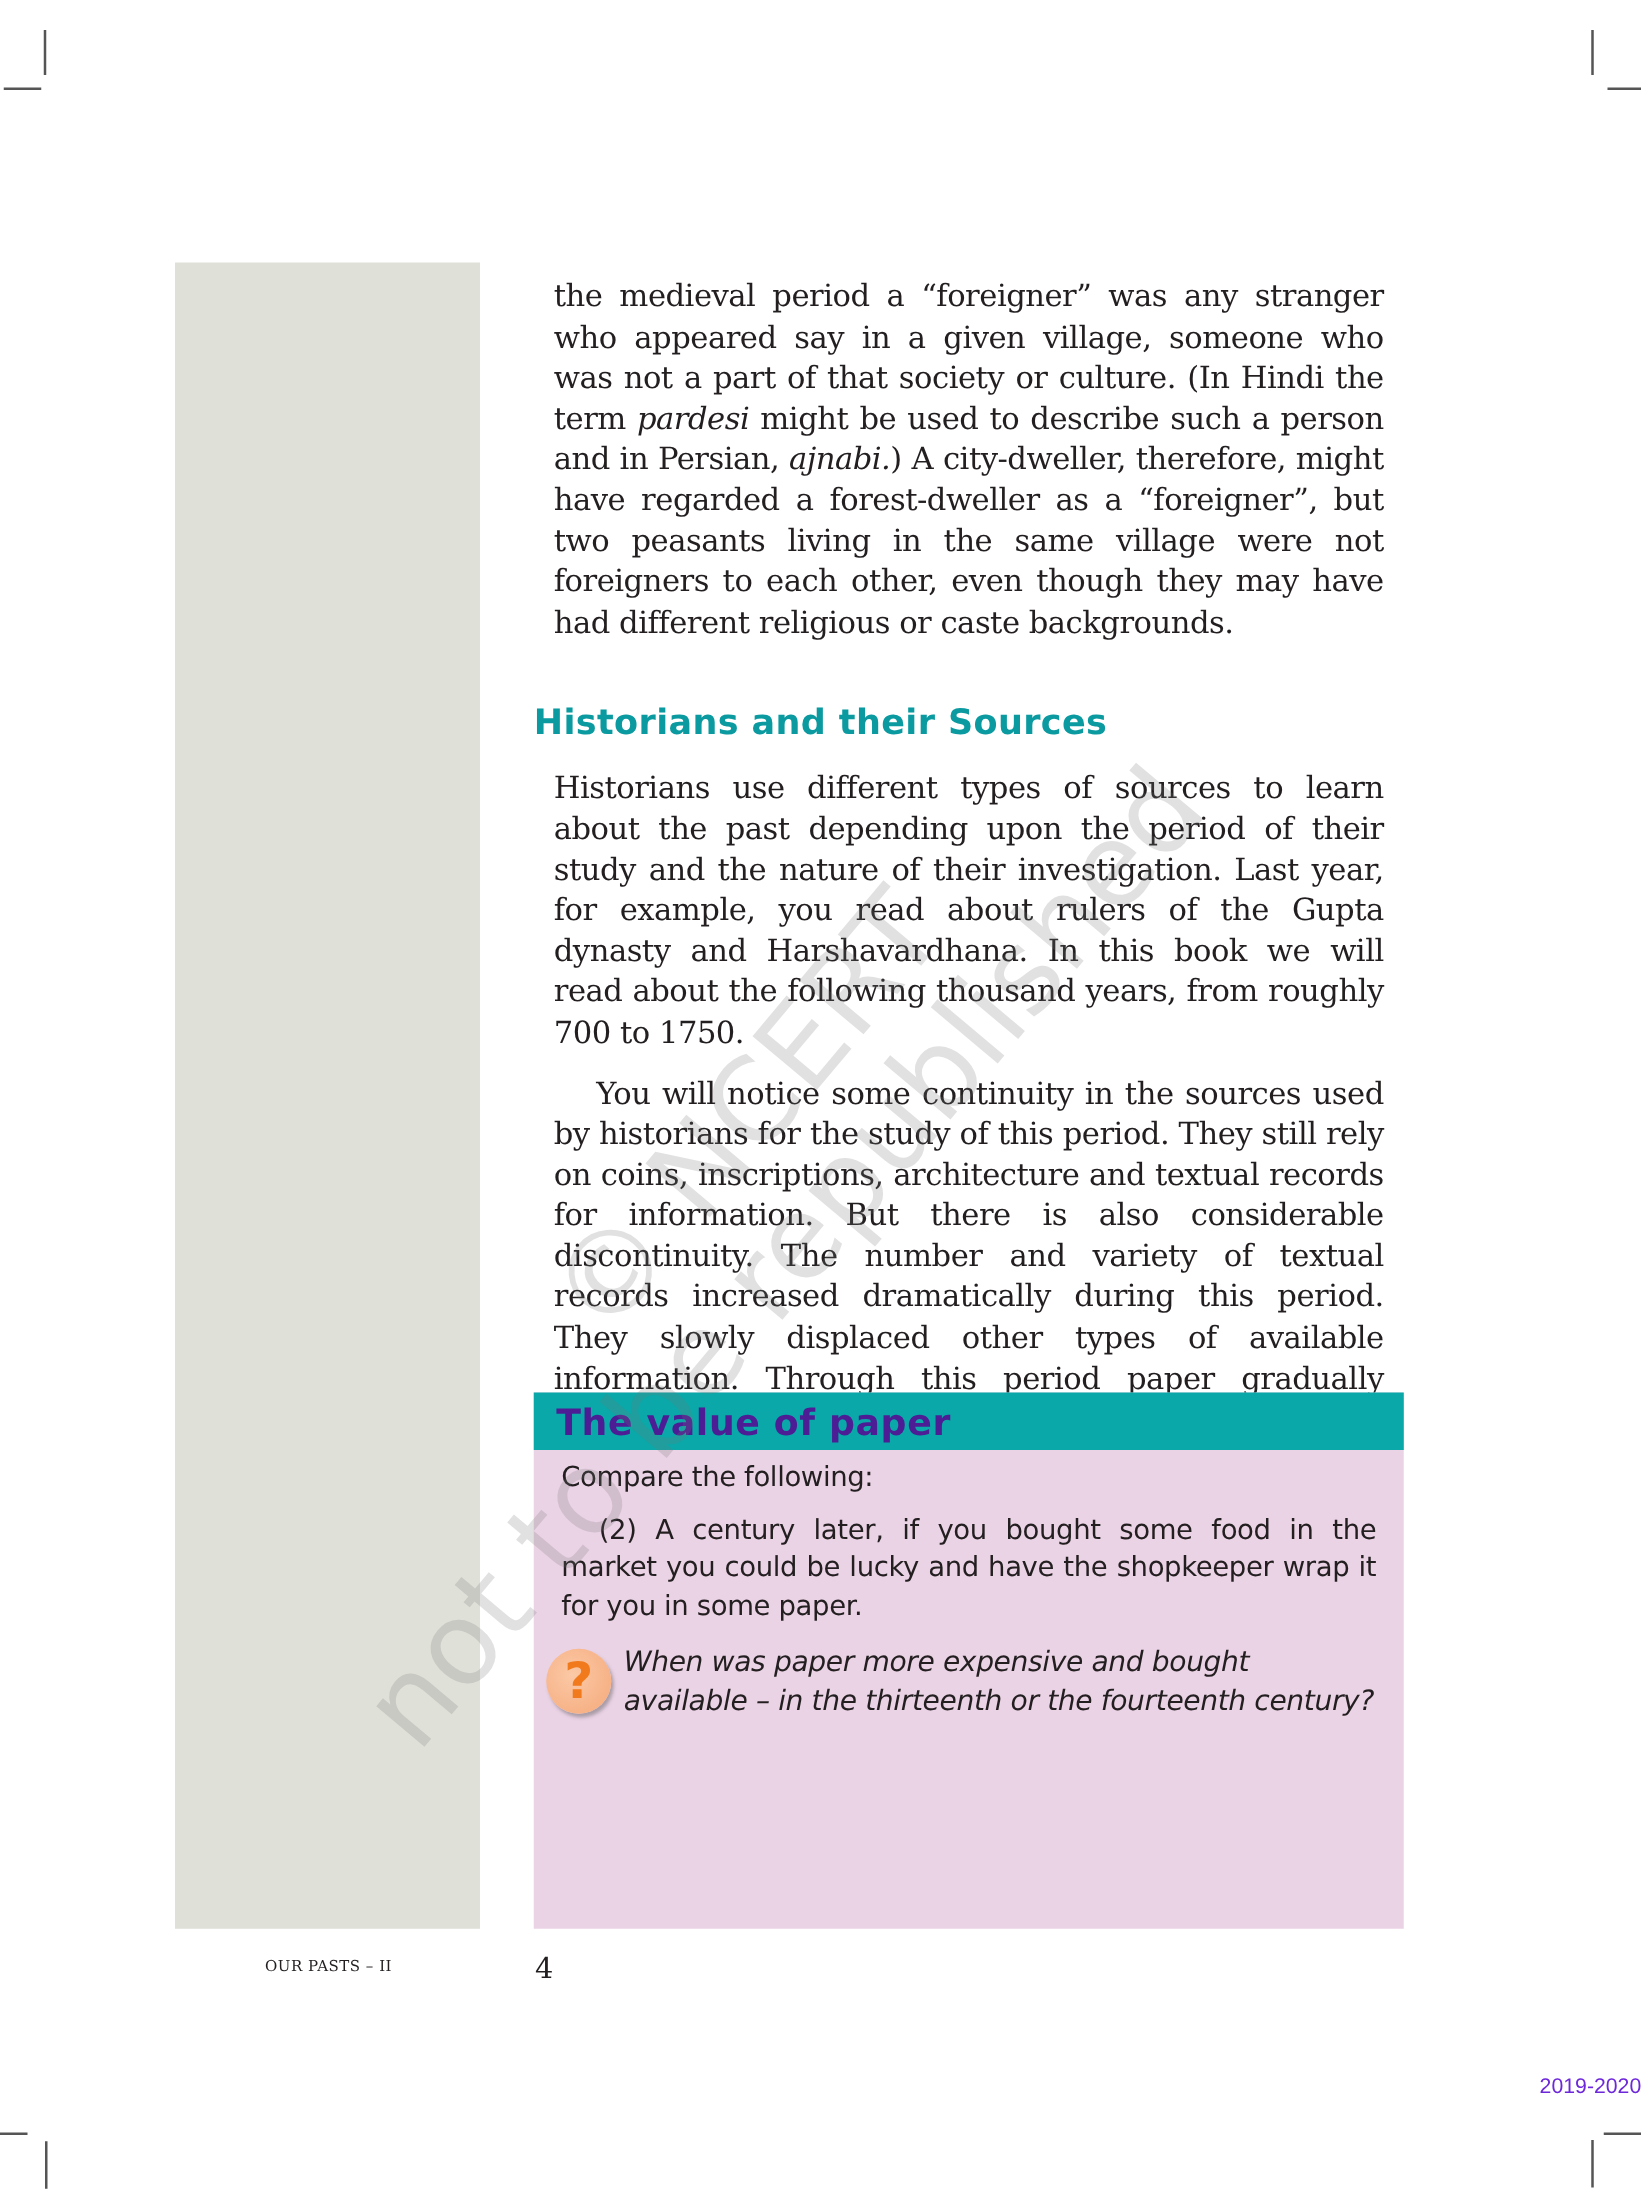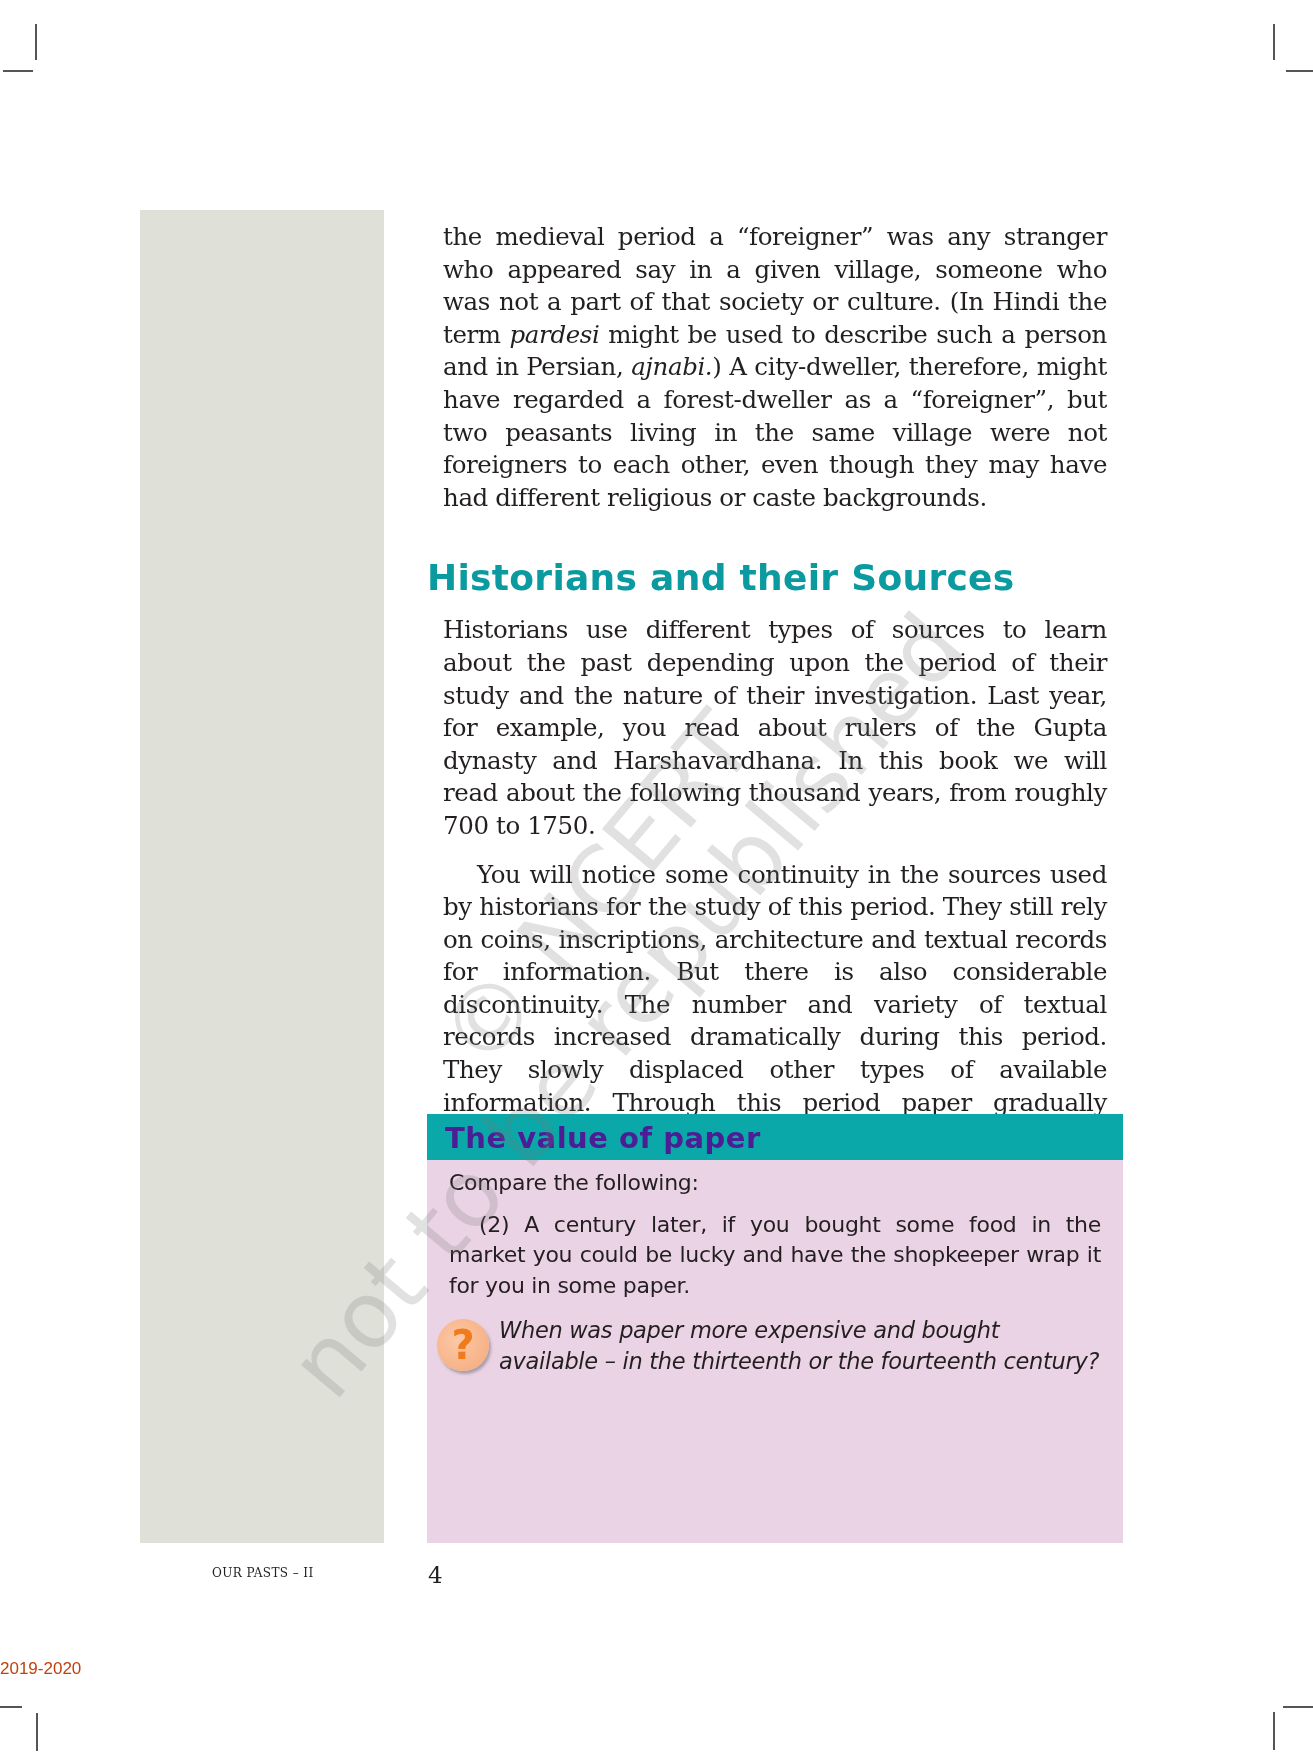--- a/index.html
+++ b/index.html
@@ -18,21 +18,21 @@
       position: absolute; left: 427px; top: 205px; width: 696px;
     }
     .para {
       margin: 16px; font-size: 24.5px; line-height: 32.6px; text-align: justify;
       text-align-last: left; letter-spacing: -0.4px;
     }
     .para em { font-style: italic; }
     .para.indent { text-indent: 34px; margin-top: 16px; }
     .heading {
       margin: 44px 0 10px 0; font-family: "DejaVu Sans", sans-serif; font-weight: bold;
-      font-size: 36px; color: #0a9aa0; letter-spacing: 0.3px; line-height: 40px;
+      font-size: 28px; color: #0a9aa0; letter-spacing: 0.3px; line-height: 40px;
     }
     .box {
       position: absolute; left: 427px; top: 1114px; width: 696px; height: 429px;
       background: #ebd3e6;
     }
     .box-title {
       height: 46px; background: #0aa8a8; color: #4c1d95;
       font-family: "DejaVu Sans", sans-serif; font-weight: bold; font-size: 29px;
       line-height: 48px; padding-left: 18px; letter-spacing: 0.5px;
     }
@@ -59,22 +59,22 @@
     }
     .footer-title {
       position: absolute; left: 212px; top: 1566px; font-size: 12px; letter-spacing: 0.4px;
       font-family: "DejaVu Serif", serif;
     }
     .page-num {
       position: absolute; left: 428px; top: 1562px; font-size: 23px;
       font-family: "DejaVu Serif", serif;
     }
     .year {
-      position: absolute; left: 0; width: 1313px; top: 1659px; text-align: left;
-      font-family: "Liberation Sans", sans-serif; font-size: 17px; color: #c2410c;
+      position: absolute; left: 0; width: 1313px; top: 1659px; text-align: right;
+      font-family: "Liberation Sans", sans-serif; font-size: 17px; color: #6d28d9;
     }
     .watermark {
       position: absolute; pointer-events: none; color: rgba(120,120,120,0.22);
       font-family: "DejaVu Sans", sans-serif; white-space: nowrap;
       transform-origin: left center;
     }
     .wm1 { left: 460px; top: 1000px; font-size: 92px; transform: rotate(-50deg); }
     .wm2 { left: 310px; top: 1330px; font-size: 92px; transform: rotate(-50deg); }
   </style>
 </head>

